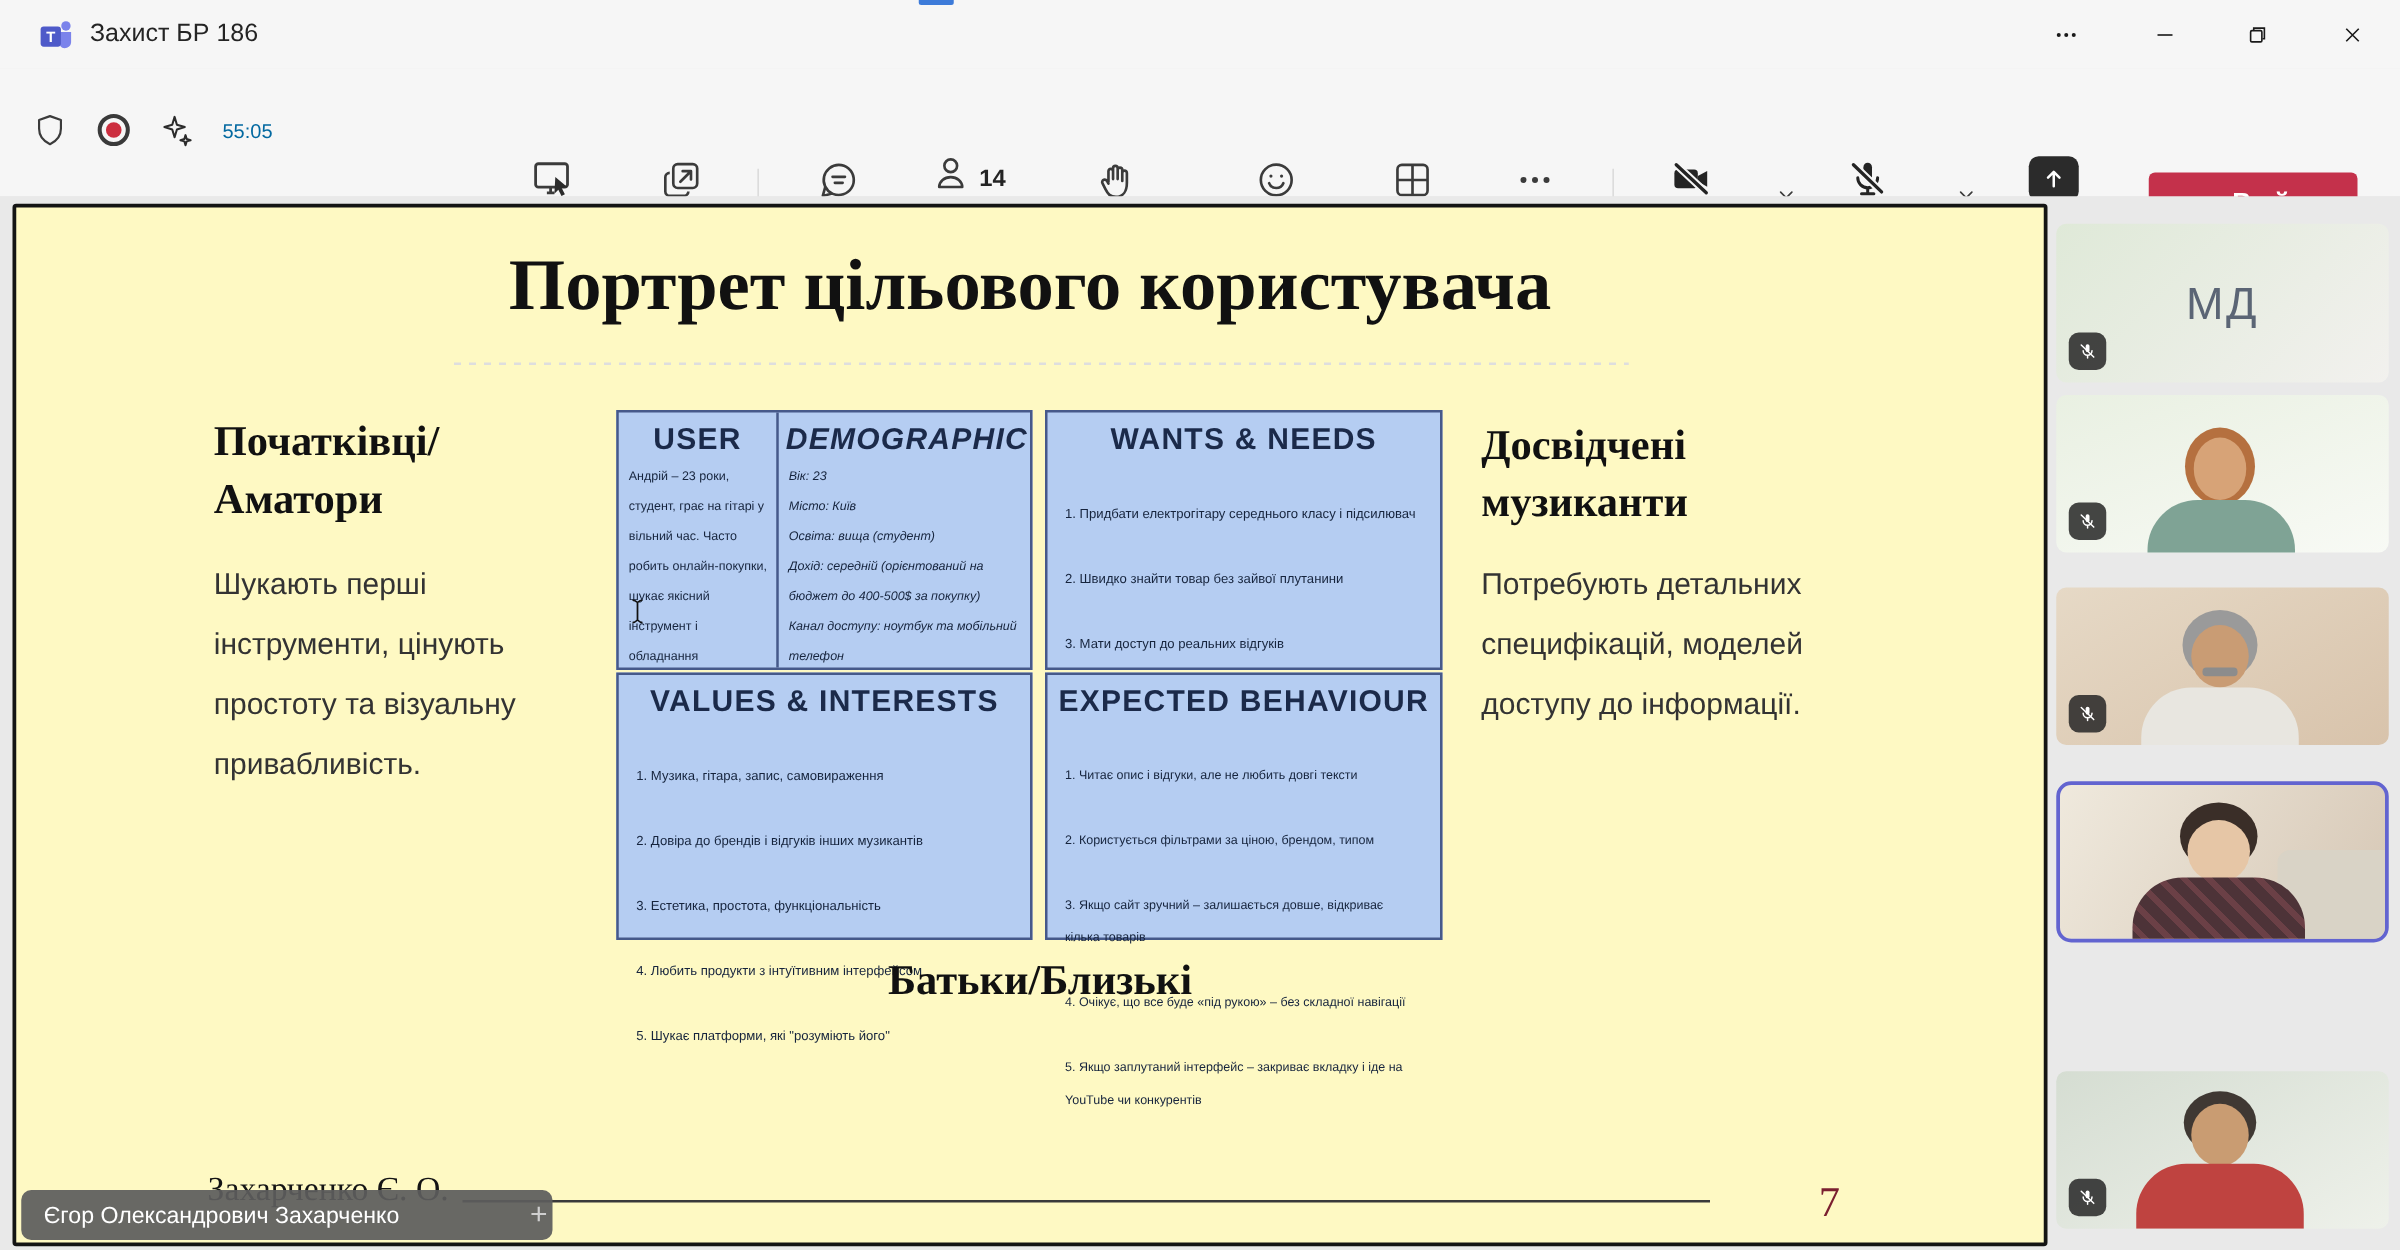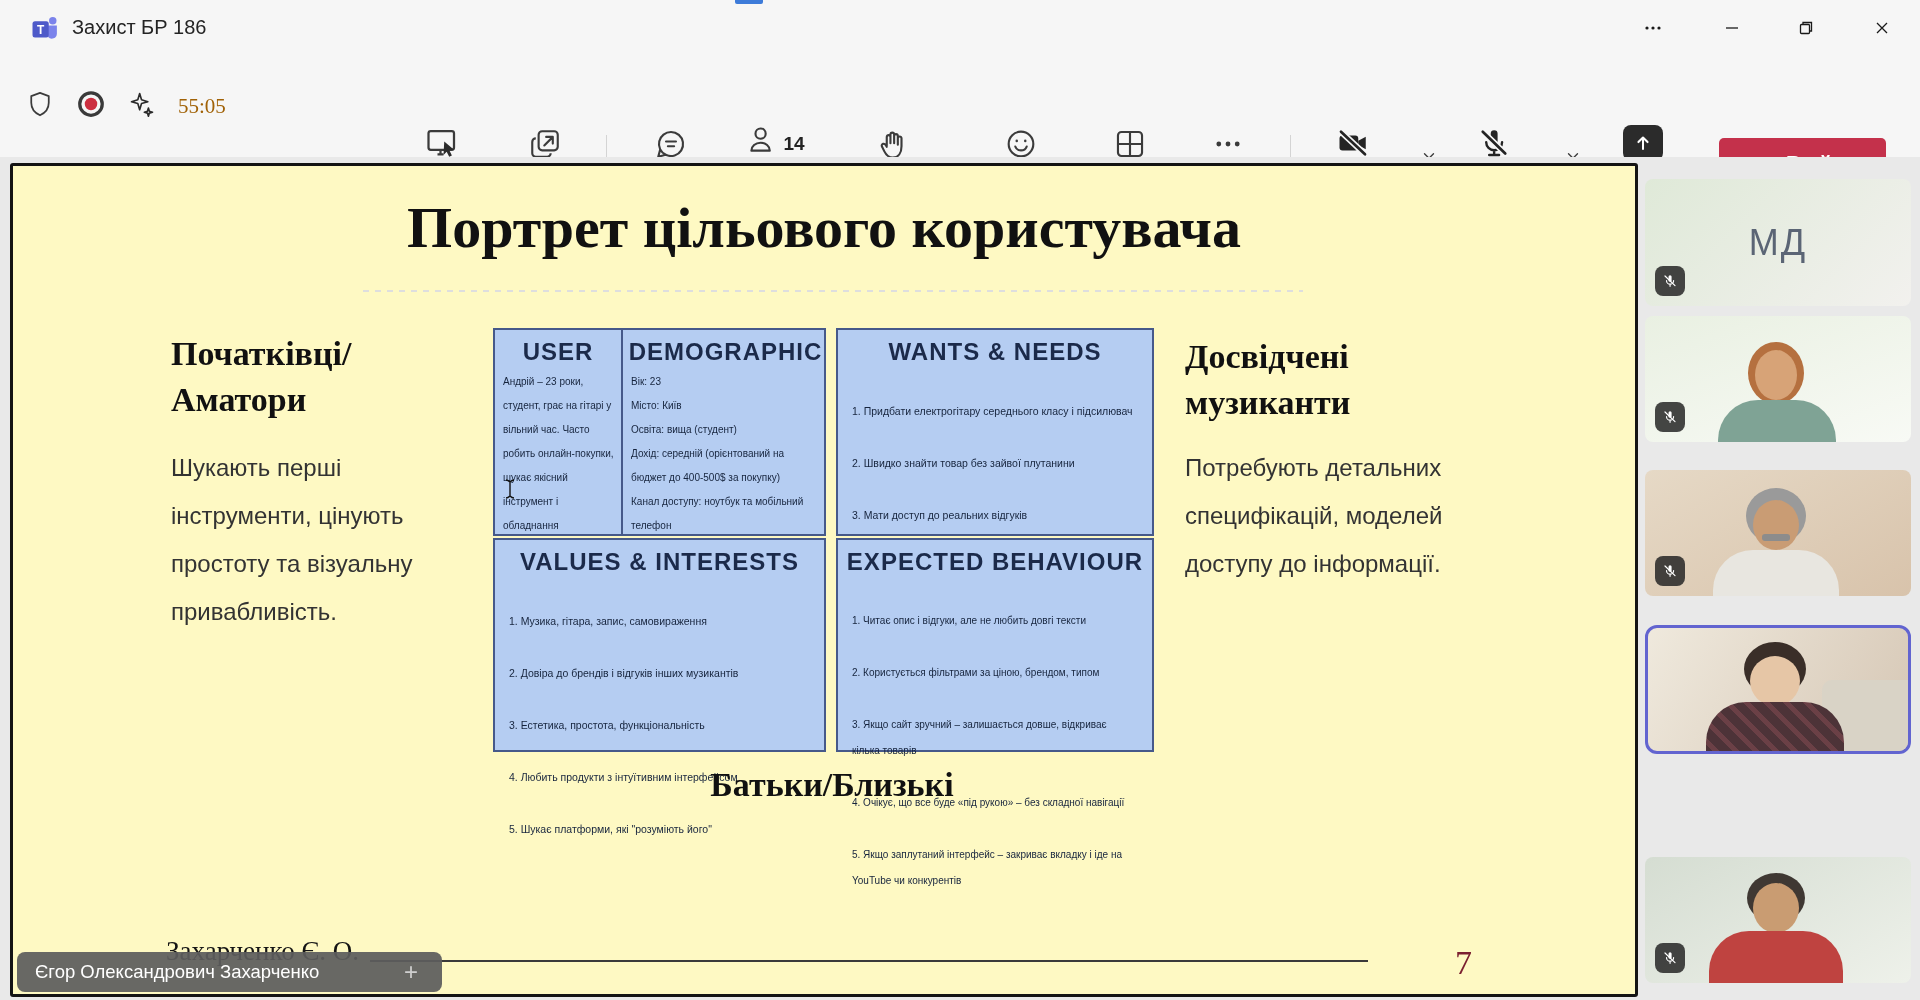--- a/index.html
+++ b/index.html
@@ -10,21 +10,21 @@
   
   .titlebar { position:absolute; left:0; top:0; width:1920px; height:55px; background:#f6f6f6; }
   .tab-indicator { position:absolute; left:735px; top:0; width:28px; height:4px; background:#3d7bd9; border-radius:0 0 2px 2px; }
   .teams-logo { position:absolute; left:30px; top:13px; width:30px; height:30px; }
   .win-title { position:absolute; left:72px; top:16px; font-size:20px; color:#242424; }
   .wc { position:absolute; top:0; width:46px; height:55px; display:flex; align-items:center; justify-content:center; }
 
   
   .toolbar { position:absolute; left:0; top:55px; width:1920px; height:102px; background:#f6f6f6; }
   .tb-left { position:absolute; left:26px; top:0; height:102px; display:flex; align-items:center; gap:22px; }
-  .tb-timer { font-size:21px; color:#a16207;font-family:Liberation Serif, serif; }
+  .tb-timer { font-size:16px; color:#0369a1; }
   .tb-item { position:absolute; top:68px; transform:translateX(-50%); text-align:right; width:130px; }
   .tb-item .ic { height:38px; display:flex; align-items:flex-end; justify-content:center; }
   .tb-item .lb { margin-top:6px; font-size:16px; color:#424242; white-space:nowrap; }
   .tb-div { position:absolute; top:80px; width:1px; height:52px; background:#d4d4d4; }
   .chev { position:absolute; top:92px; }
   .count-badge { font-size:19px; font-weight:bold; color:#242424; margin-left:4px; position:relative; top:-6px; }
   .leave-btn { position:absolute; left:1719px; top:83px; width:167px; height:50px; background:#c4314b; border-radius:5px;
                display:flex; align-items:center; justify-content:center; gap:10px; }
   .leave-btn span { color:#fff; font-size:21px; font-weight:bold; }
   .share-sq { width:40px; height:36px; background:#2b2b2b; border-radius:8px; display:flex; align-items:center; justify-content:center; }
@@ -55,21 +55,21 @@
   .bottom-text { position:absolute; left:472px; top:665px; width:700px; text-align:center; }
   .author-line { position:absolute; left:153px; top:770px; font-family:"Liberation Serif", serif;
                  font-size:27px; color:#141414; }
   .bottom-rule { position:absolute; left:357px; top:794px; width:998px; height:2px; background:#3a3a3a; }
   .page-num { position:absolute; left:1442px; top:778px; font-family:"Liberation Serif", serif;
               font-size:34px; color:#7b2030; }
   .ibeam { position:absolute; left:490px; top:312px; }
 
   
   .caption-pill { position:absolute; left:17px; top:795px; width:425px; height:40px; background:rgba(92,92,92,.93);
-                  border-radius:8px; display:flex; align-items:center; padding:0 24px 0 18px; }
+                  border-radius:8px; display:flex; align-items:center; padding:0 4px 0 18px; }
   .caption-pill .nm { color:#fff; font-size:18.5px; flex:1; white-space:nowrap; }
   .caption-pill .plus { color:#cfcfcf; font-size:24px; line-height:24px; }
 
   
   .tile { position:absolute; left:1645px; width:266px; border-radius:8px; overflow:hidden; }
   .tile .mic-badge { position:absolute; left:10px; bottom:10px; width:30px; height:30px; border-radius:8px;
                      background:rgba(38,38,38,.85); display:flex; align-items:center; justify-content:center; }
   .initials { width:100%; height:100%; display:flex; align-items:center; justify-content:center;
               font-size:36px; color:#5b6575; letter-spacing:2px; }
   .pg { position:absolute; top:800px; font-size:20px; color:#242424; }
@@ -308,21 +308,21 @@
           <div class="hd">USER</div>
           <div class="tx">Андрій – 23 роки,
 студент, грає на гітарі у
 вільний час. Часто
 робить онлайн-покупки,
 шукає якісний
 інструмент і обладнання
 для запису в домашніх
 умовах.</div>
         </div>
-        <div style="position:absolute; left:128px; top:0; width:205px;">
+        <div style="position:absolute; left:128px; top:0; width:205px;font-style:italic;">
           <div class="hd">DEMOGRAPHIC</div>
           <div class="tx">Вік: 23
 Місто: Київ
 Освіта: вища (студент)
 Дохід: середній (орієнтований на
 бюджет до 400-500$ за покупку)
 Канал доступу: ноутбук та мобільний
 телефон</div>
         </div>
       </div>

